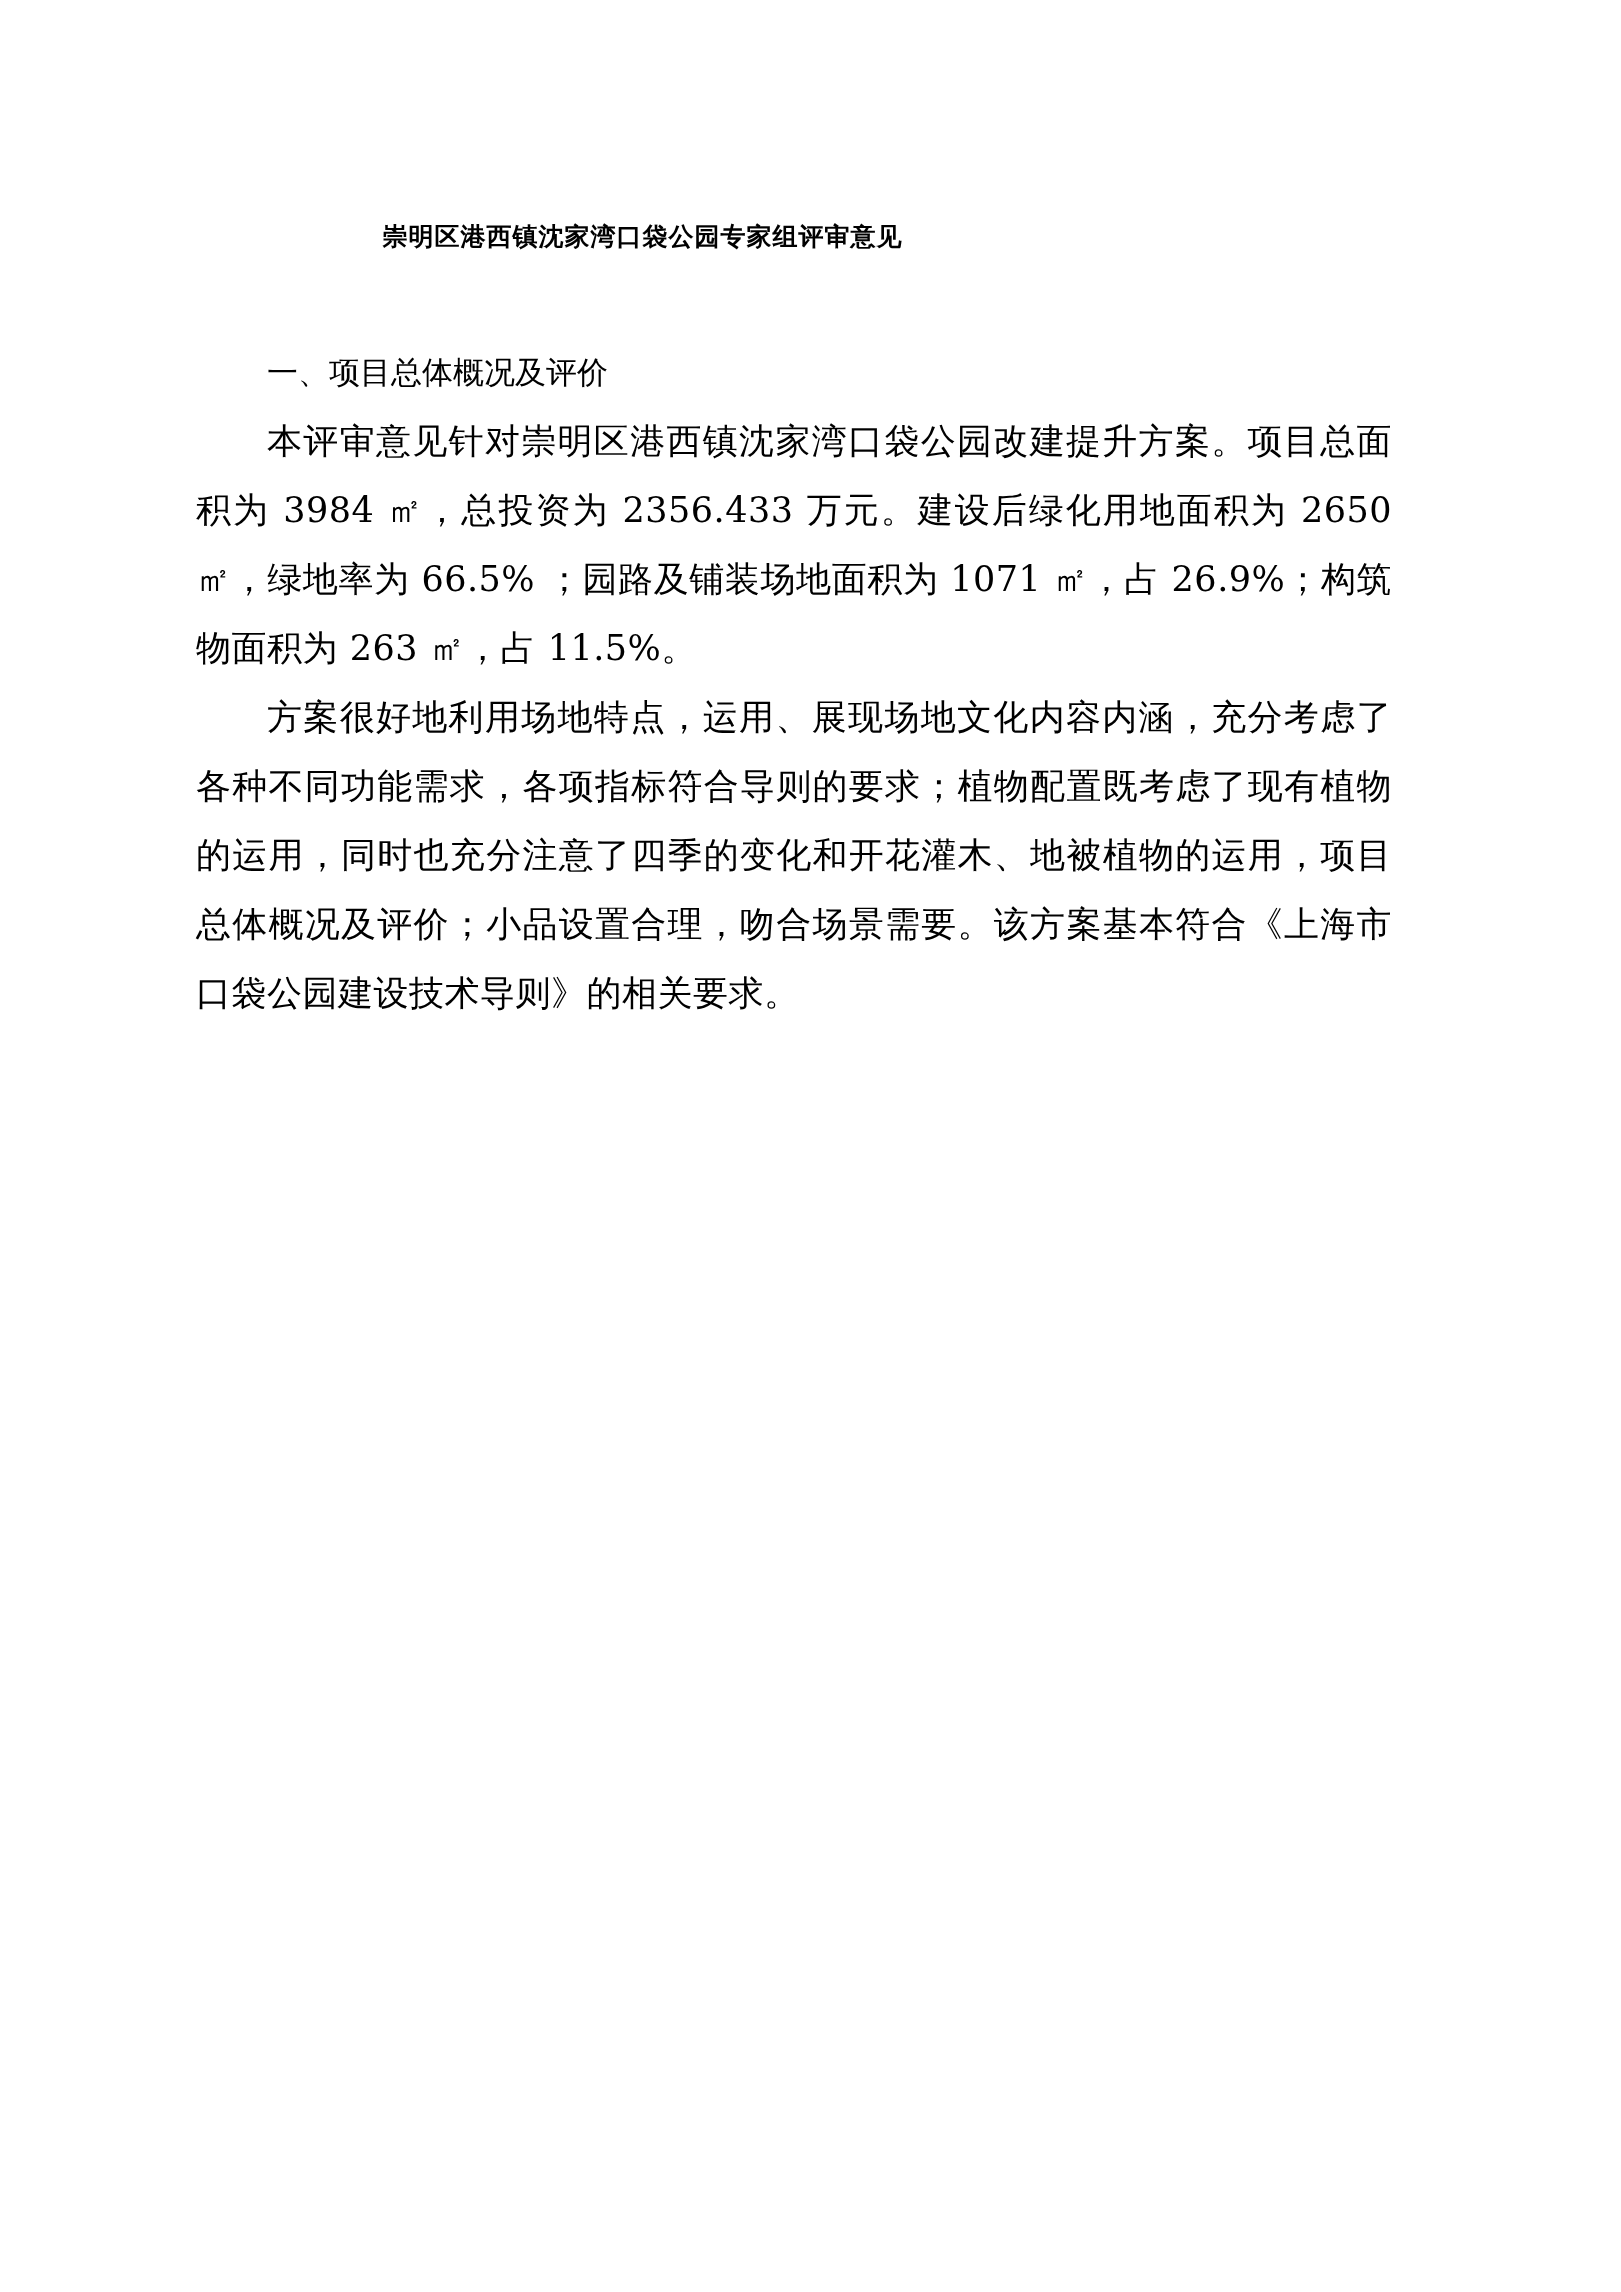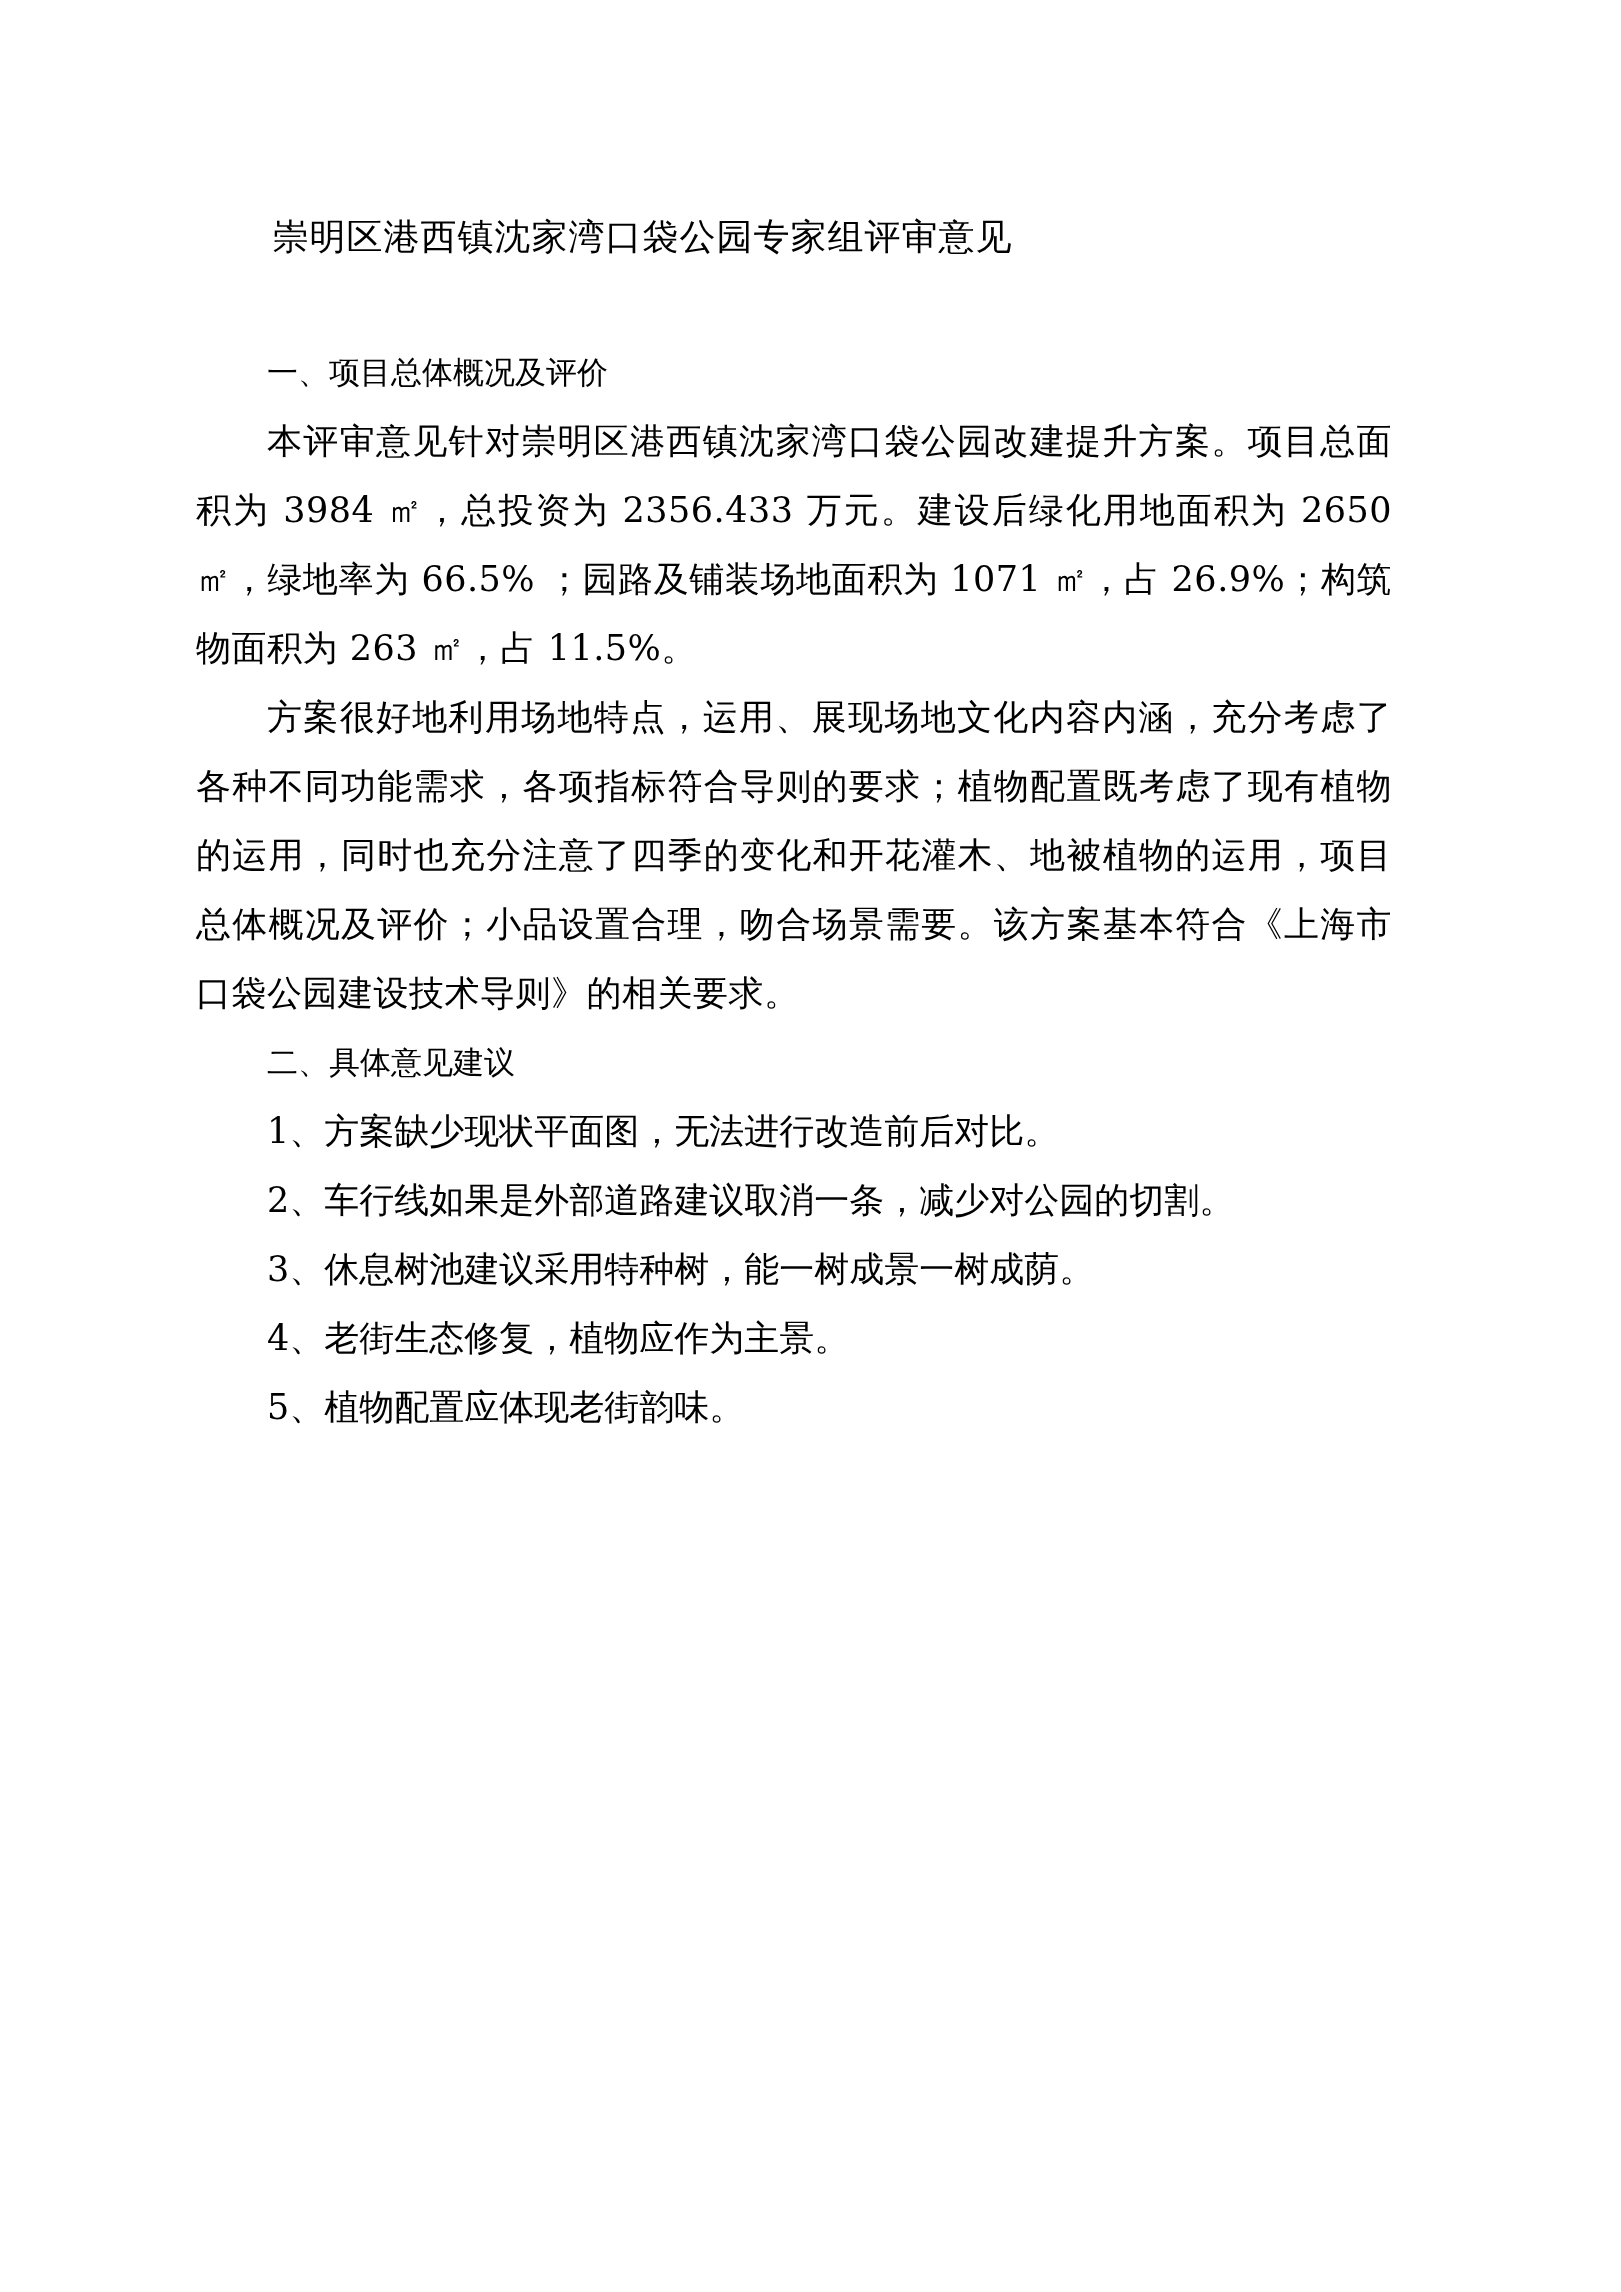--- a/index.html
+++ b/index.html
@@ -23,22 +23,22 @@
       height: 2293px;
       background: #ffffff;
     }
     .doc-title {
       position: absolute;
       left: 0;
       width: 1285px;
       top: 209px;
       text-align: center;
       font-family: "DejaVu Sans", "Liberation Sans", sans-serif;
-      font-weight: normal;
-      font-size: 36px;
+      font-weight: bold;
+      font-size: 25px;
       line-height: 55px;
       letter-spacing: 1px;
       margin: 0;
     }
     .body-text {
       position: absolute;
       left: 196px;
       width: 1196px;
       top: 338px;
       font-size: 35px;
@@ -74,25 +74,15 @@
 <div class="page">
   <h1 class="doc-title">崇明区港西镇沈家湾口袋公园专家组评审意见</h1>
 
   <div class="body-text">
     <section>
       <h2 class="heading">一、项目总体概况及评价</h2>
       <p class="para">本评审意见针对崇明区港西镇沈家湾口袋公园改建提升方案。项目总面积为 3984 ㎡，总投资为 2356.433 万元。建设后绿化用地面积为 2650 ㎡，绿地率为 66.5% ；园路及铺装场地面积为 1071 ㎡，占 26.9%；构筑物面积为 263 ㎡，占 11.5%。</p>
       <p class="para">方案很好地利用场地特点，运用、展现场地文化内容内涵，充分考虑了各种不同功能需求，各项指标符合导则的要求；植物配置既考虑了现有植物的运用，同时也充分注意了四季的变化和开花灌木、地被植物的运用，项目总体概况及评价；小品设置合理，吻合场景需要。该方案基本符合《上海市口袋公园建设技术导则》的相关要求。</p>
     </section>
 
-    <section>
-      <h2 class="heading">二、具体意见建议</h2>
-      <ul class="list">
-        <li>1、方案缺少现状平面图，无法进行改造前后对比。</li>
-        <li>2、车行线如果是外部道路建议取消一条，减少对公园的切割。</li>
-        <li>3、休息树池建议采用特种树，能一树成景一树成荫。</li>
-        <li>4、老街生态修复，植物应作为主景。</li>
-        <li>5、植物配置应体现老街韵味。</li>
-      </ul>
-    </section>
   </div>
 </div>
 
 
 </body></html>

